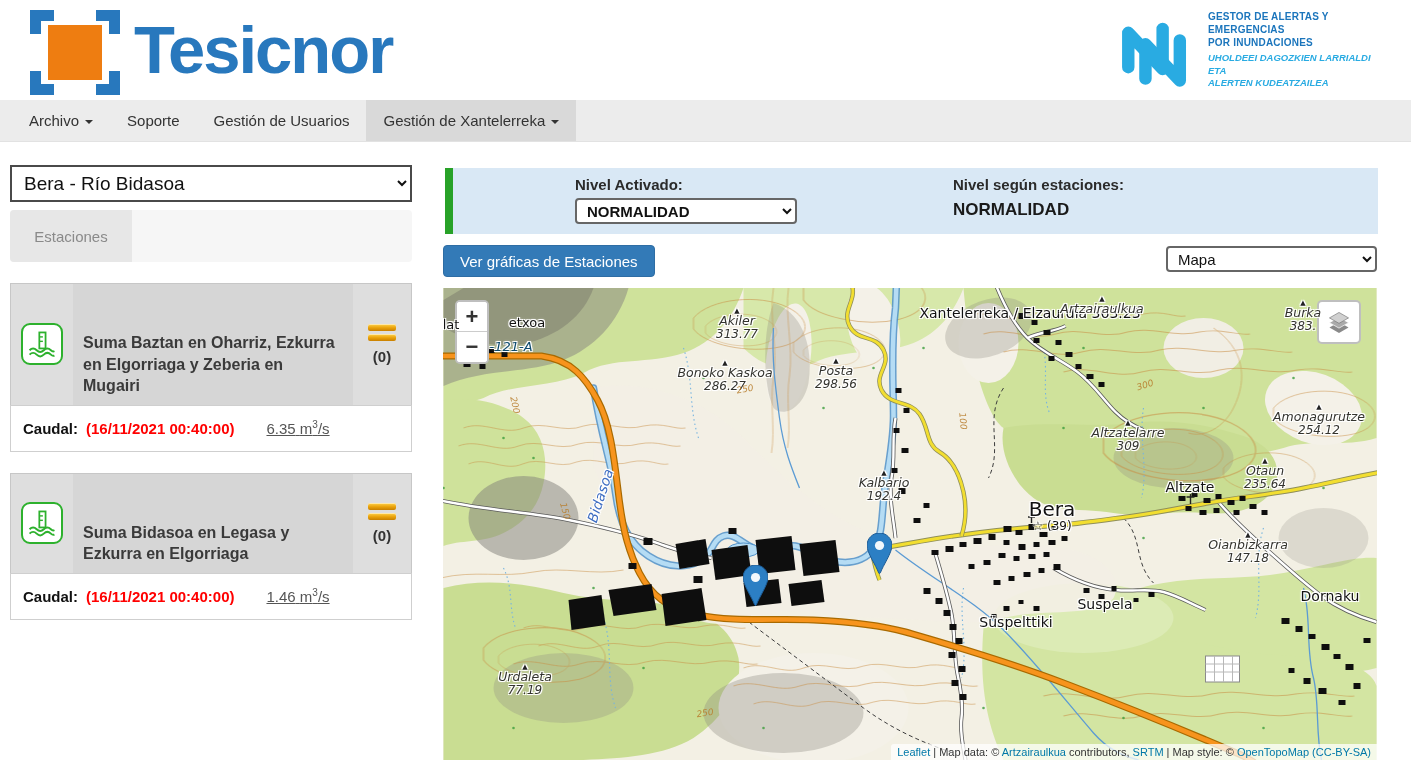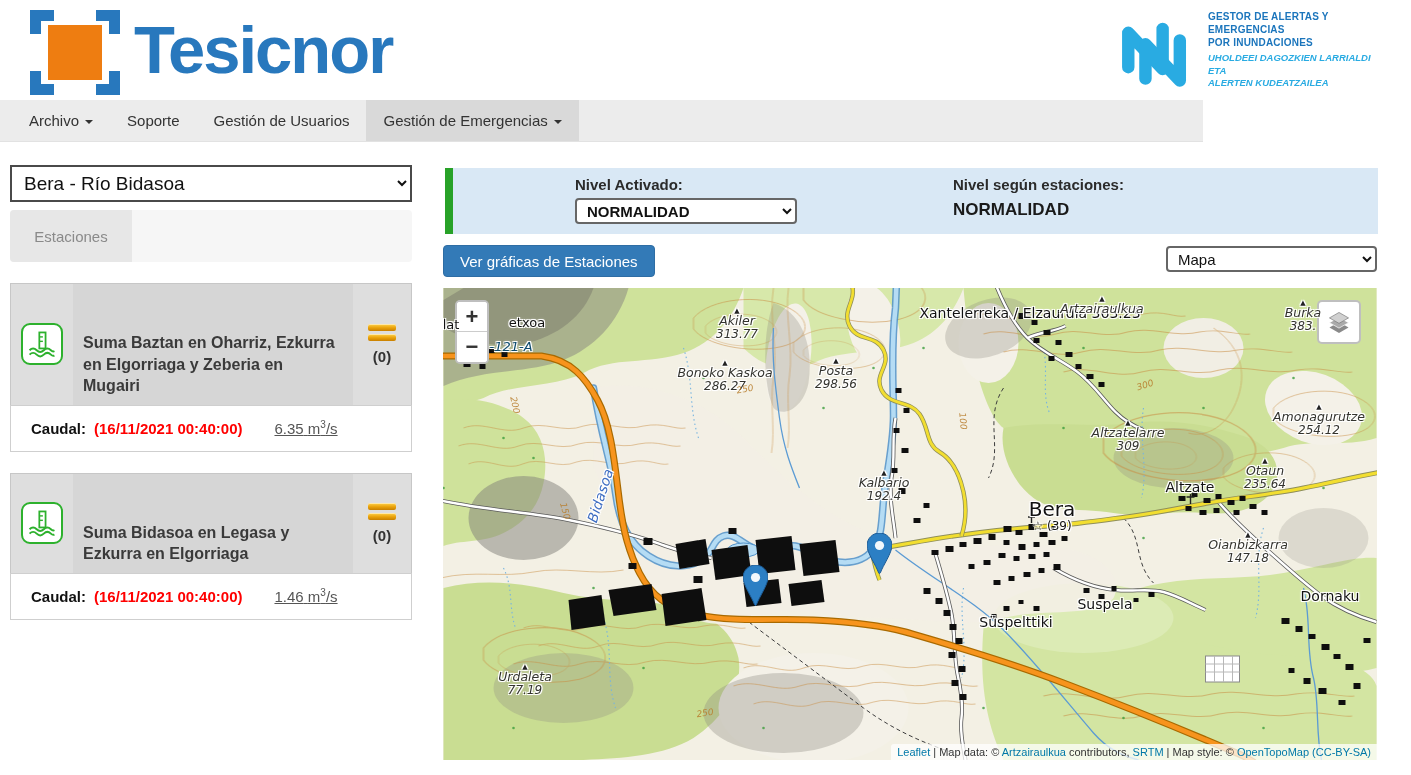--- a/index.html
+++ b/index.html
@@ -17,42 +17,42 @@
   .br.tr { right:0; top:0; border-right:11px solid #2878bd; border-top:11px solid #2878bd; }
   .br.bl { left:0; bottom:0; border-left:11px solid #2878bd; border-bottom:11px solid #2878bd; }
   .br.br2 { right:0; bottom:0; border-right:11px solid #2878bd; border-bottom:11px solid #2878bd; }
   .brand-name { font-size:67px; font-weight:bold; color:#2878bd; letter-spacing:-2px; margin-left:14px; margin-top:-6px; }
   .org { position:absolute; right:28px; top:8px; display:flex; align-items:center; gap:12px; }
   .org-text { width:175px; }
   .org-title { font-size:10px; font-weight:bold; color:#1b75bc; line-height:1.3; letter-spacing:.2px; }
   .org-sub { font-size:9.5px; font-weight:bold; font-style:italic; color:#29abe2; line-height:1.3; margin-top:3px; }
 
   
-  .nav { position:absolute; left:0; top:100px; width:1203px; height:42px; background:#ececec; border-bottom:1px solid #e2e2e2; display:flex; align-items:stretch; padding-left:12px; }
+  .nav { position:absolute; left:0; top:100px; width:1411px; height:42px; background:#ececec; border-bottom:1px solid #e2e2e2; display:flex; align-items:stretch; padding-left:12px; }
   .nav-item { display:flex; align-items:center; gap:6px; padding:0 17px; font-size:15px; color:#333; cursor:pointer; }
   .nav-item.active { background:#d9d9d9; }
   .caret { width:0; height:0; border-left:4px solid transparent; border-right:4px solid transparent; border-top:4px solid #333; margin-top:2px; }
 
   
   .sidebar { position:absolute; left:10px; top:165px; width:402px; }
   select { font-family:"Liberation Sans",sans-serif; background:#fff; }
   .zone-select { width:402px; height:37px; font-size:19px; color:#111; border:2px solid #4a4a4a; border-radius:0; padding:2px 8px; }
   .tabsbar { margin-top:8px; width:402px; height:52px; background:#f6f6f6; border-radius:4px; display:flex; }
   .tab { width:122px; height:52px; background:#e7e7e7; border-radius:4px 0 0 4px; display:flex; align-items:center; justify-content:center; font-size:15px; color:#8a8a8a; cursor:pointer; }
 
   .card { width:402px; margin-top:21px; }
   .card .chead { display:flex; background:#d6d6d6; border:1px solid #c7c7c7; border-bottom:none; min-height:63px; cursor:pointer; }
   .ccol-icon { width:62px; background:#dedede; display:flex; align-items:center; justify-content:center; }
   .station-ic { width:42px; height:42px; background:#fff; border:2.5px solid #2db12d; border-radius:9px; display:flex; align-items:center; justify-content:center; }
   .ccol-title { flex:1; display:flex; align-items:center; padding:8px 10px; font-size:16px; font-weight:bold; color:#3a3a3a; line-height:1.35;margin-top:40px; }
   .ccol-right { width:58px; background:#dedede; display:flex; flex-direction:column; align-items:center; justify-content:center; gap:4px; }
   .bars { width:28px; }
   .bar { height:7px; border-radius:2px; background:linear-gradient(180deg,#ffd34d 0%,#e9a10a 55%,#c87f00 100%); margin-bottom:3px; box-shadow:inset 0 1px 0 rgba(255,255,255,.55); }
   .badge0 { font-size:15px; font-weight:bold; color:#333; }
-  .cbody { border:1px solid #cfcfcf; background:#fff; height:47px; display:flex; align-items:center; padding-left:20px; font-size:15px; }
+  .cbody { border:1px solid #cfcfcf; background:#fff; height:47px; display:flex; align-items:center; padding-left:12px; font-size:15px; }
   .cb-label { font-weight:bold; color:#111; margin-right:8px; }
   .cb-time { font-weight:bold; color:#ff0000; margin-right:32px; }
   .cb-val { color:#555;text-decoration:underline; }
   .cb-val sup { font-size:10px; }
 
   
   .status { position:absolute; left:445px; top:168px; width:933px; height:66px; background:#d9e8f5; border-left:8px solid #28a228; }
   .st-label { position:absolute; font-size:15px; color:#2b2b2b; font-weight:600; }
   .nivel-select { position:absolute; left:122px; top:30px; width:222px; height:26px; font-size:15px; font-weight:600; color:#111; border:2px solid #666; border-radius:4px; padding:0 6px; }
   .st-value { position:absolute; left:500px; top:32px; font-size:17px; font-weight:bold; color:#1a1a1a; }
@@ -122,21 +122,21 @@
       <span>Archivo</span>
       <span class="caret"></span>
     </div>
     <div class="nav-item">
       <span>Soporte</span>
     </div>
     <div class="nav-item">
       <span>Gestión de Usuarios</span>
     </div>
     <div class="nav-item active">
-      <span>Gestión de Emergencias</span>
+      <span>Gestión de Xantelerreka</span>
       <span class="caret"></span>
     </div>
   </nav>
 
   <aside class="sidebar">
     <select class="zone-select">
       <option>Bera - Río Bidasoa</option>
     </select>
     <div class="tabsbar">
       <div class="tab">

